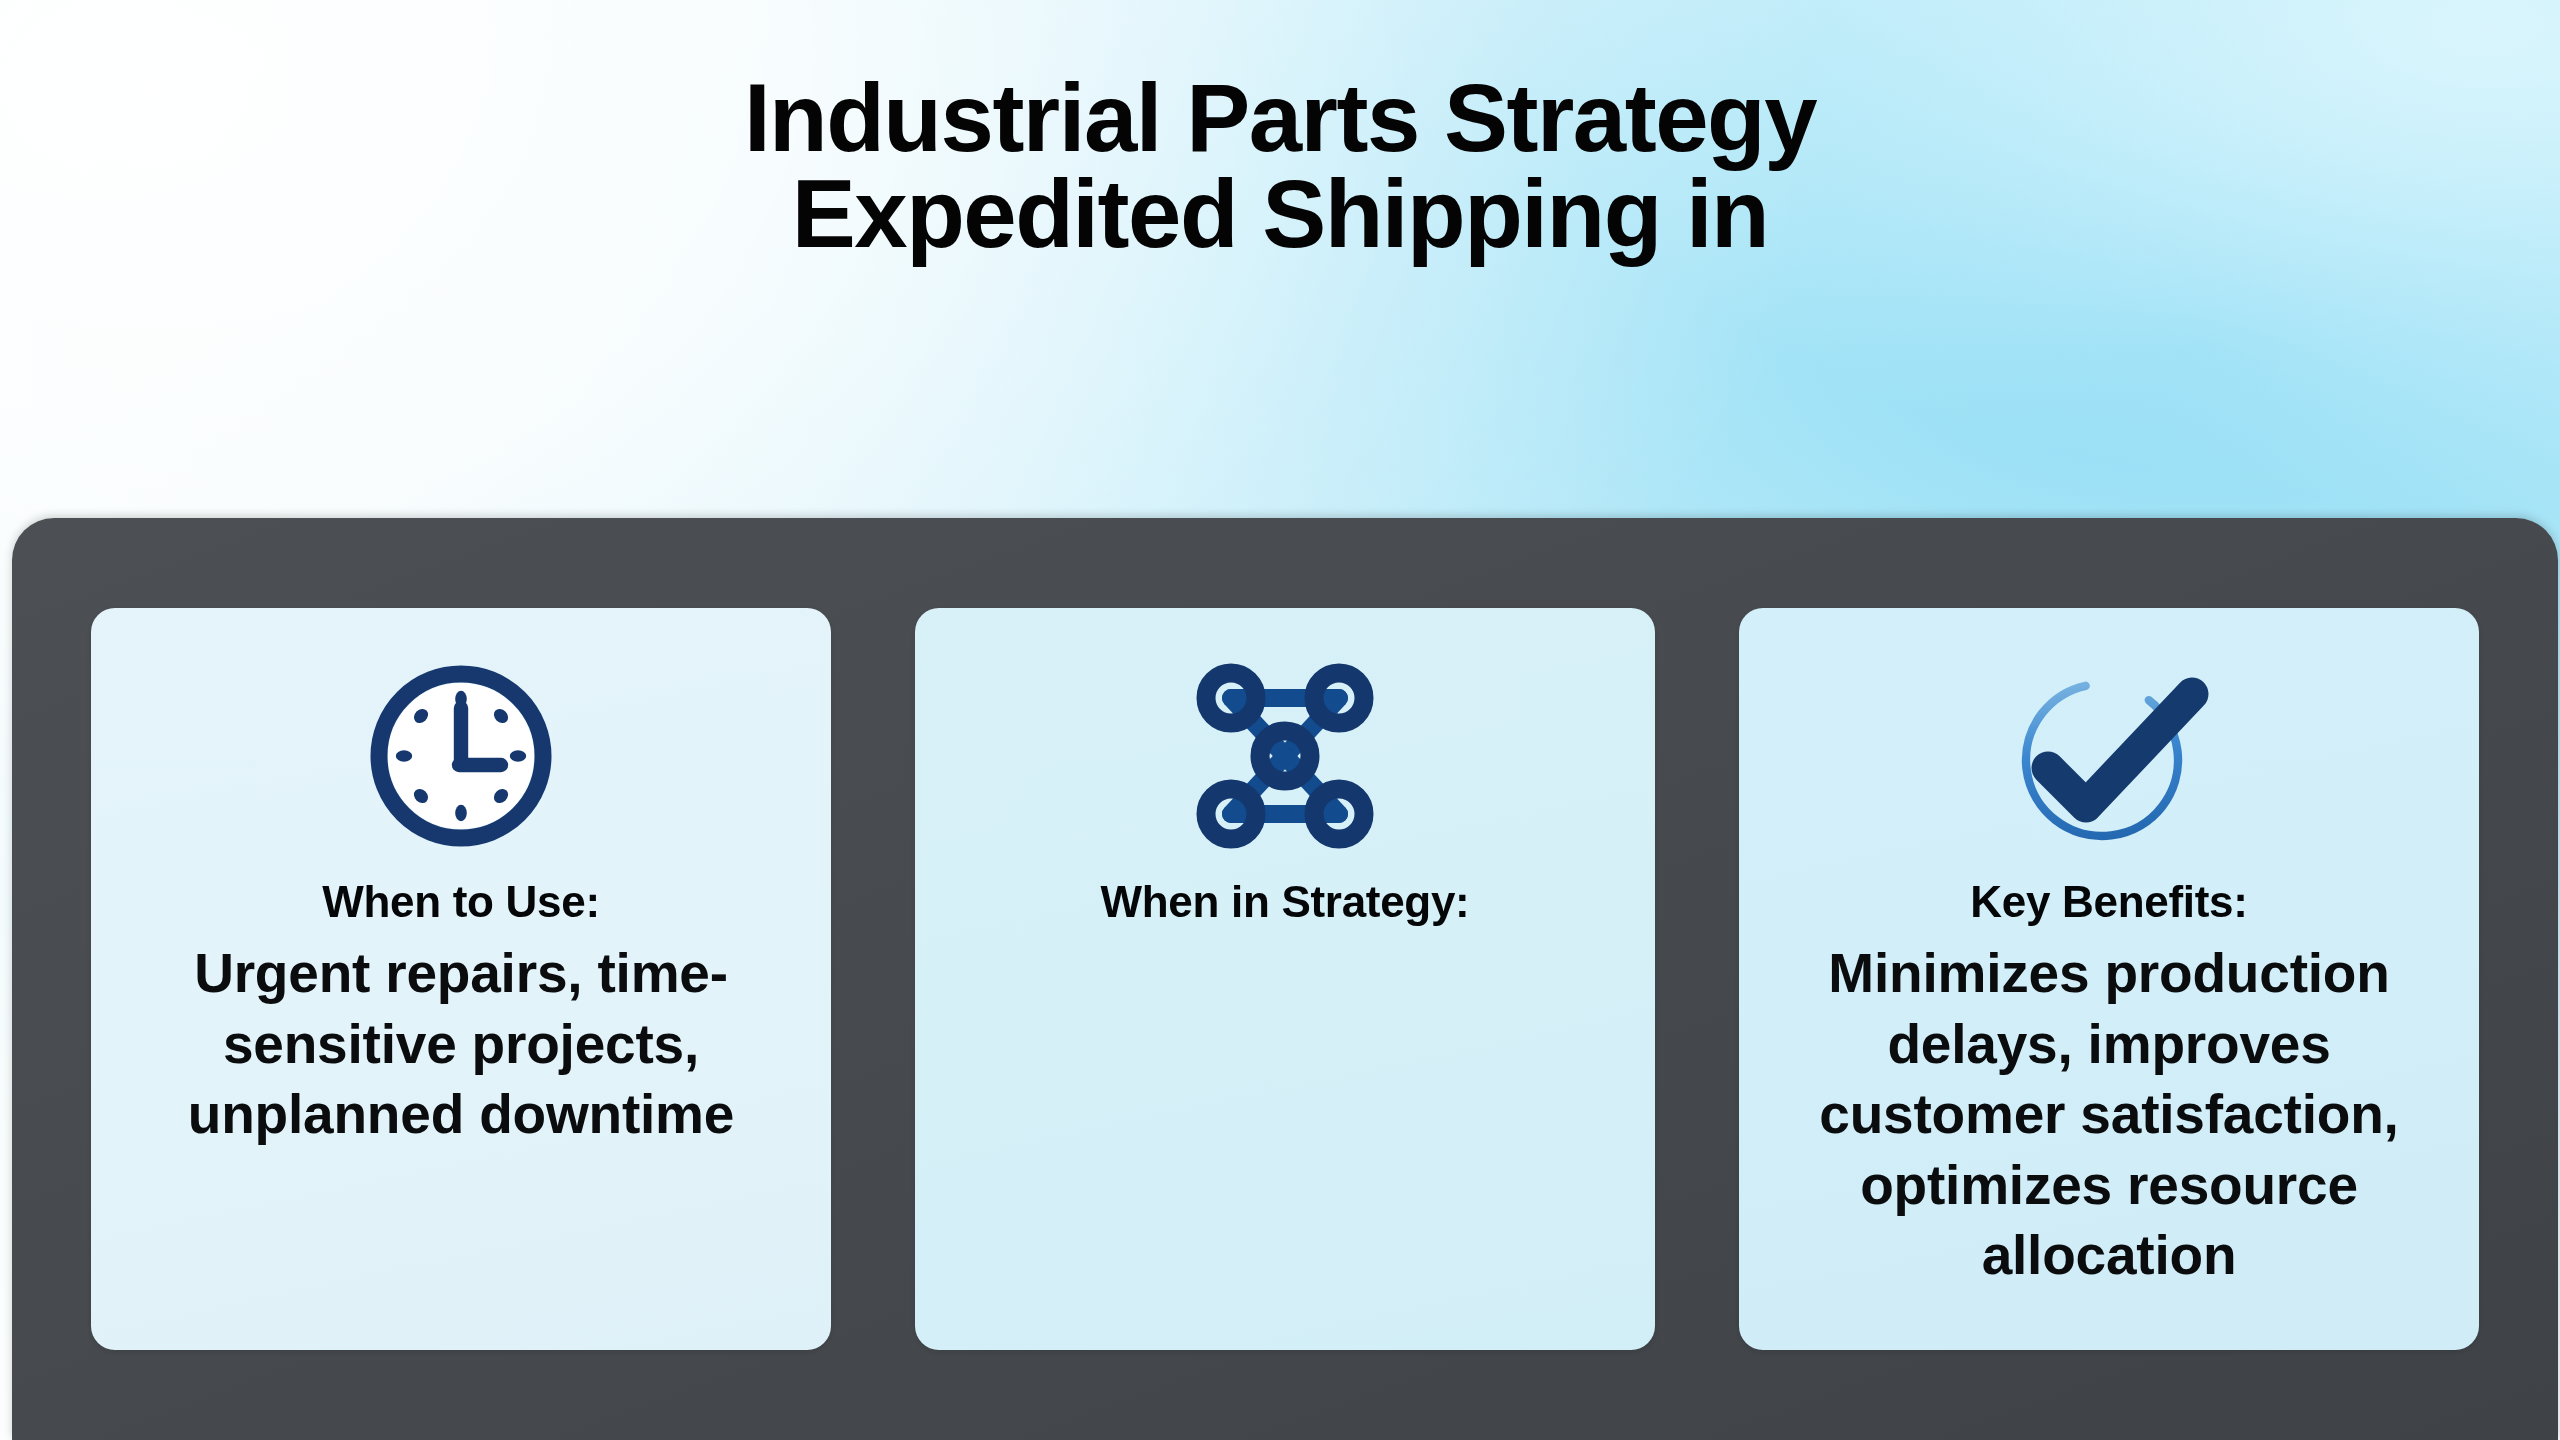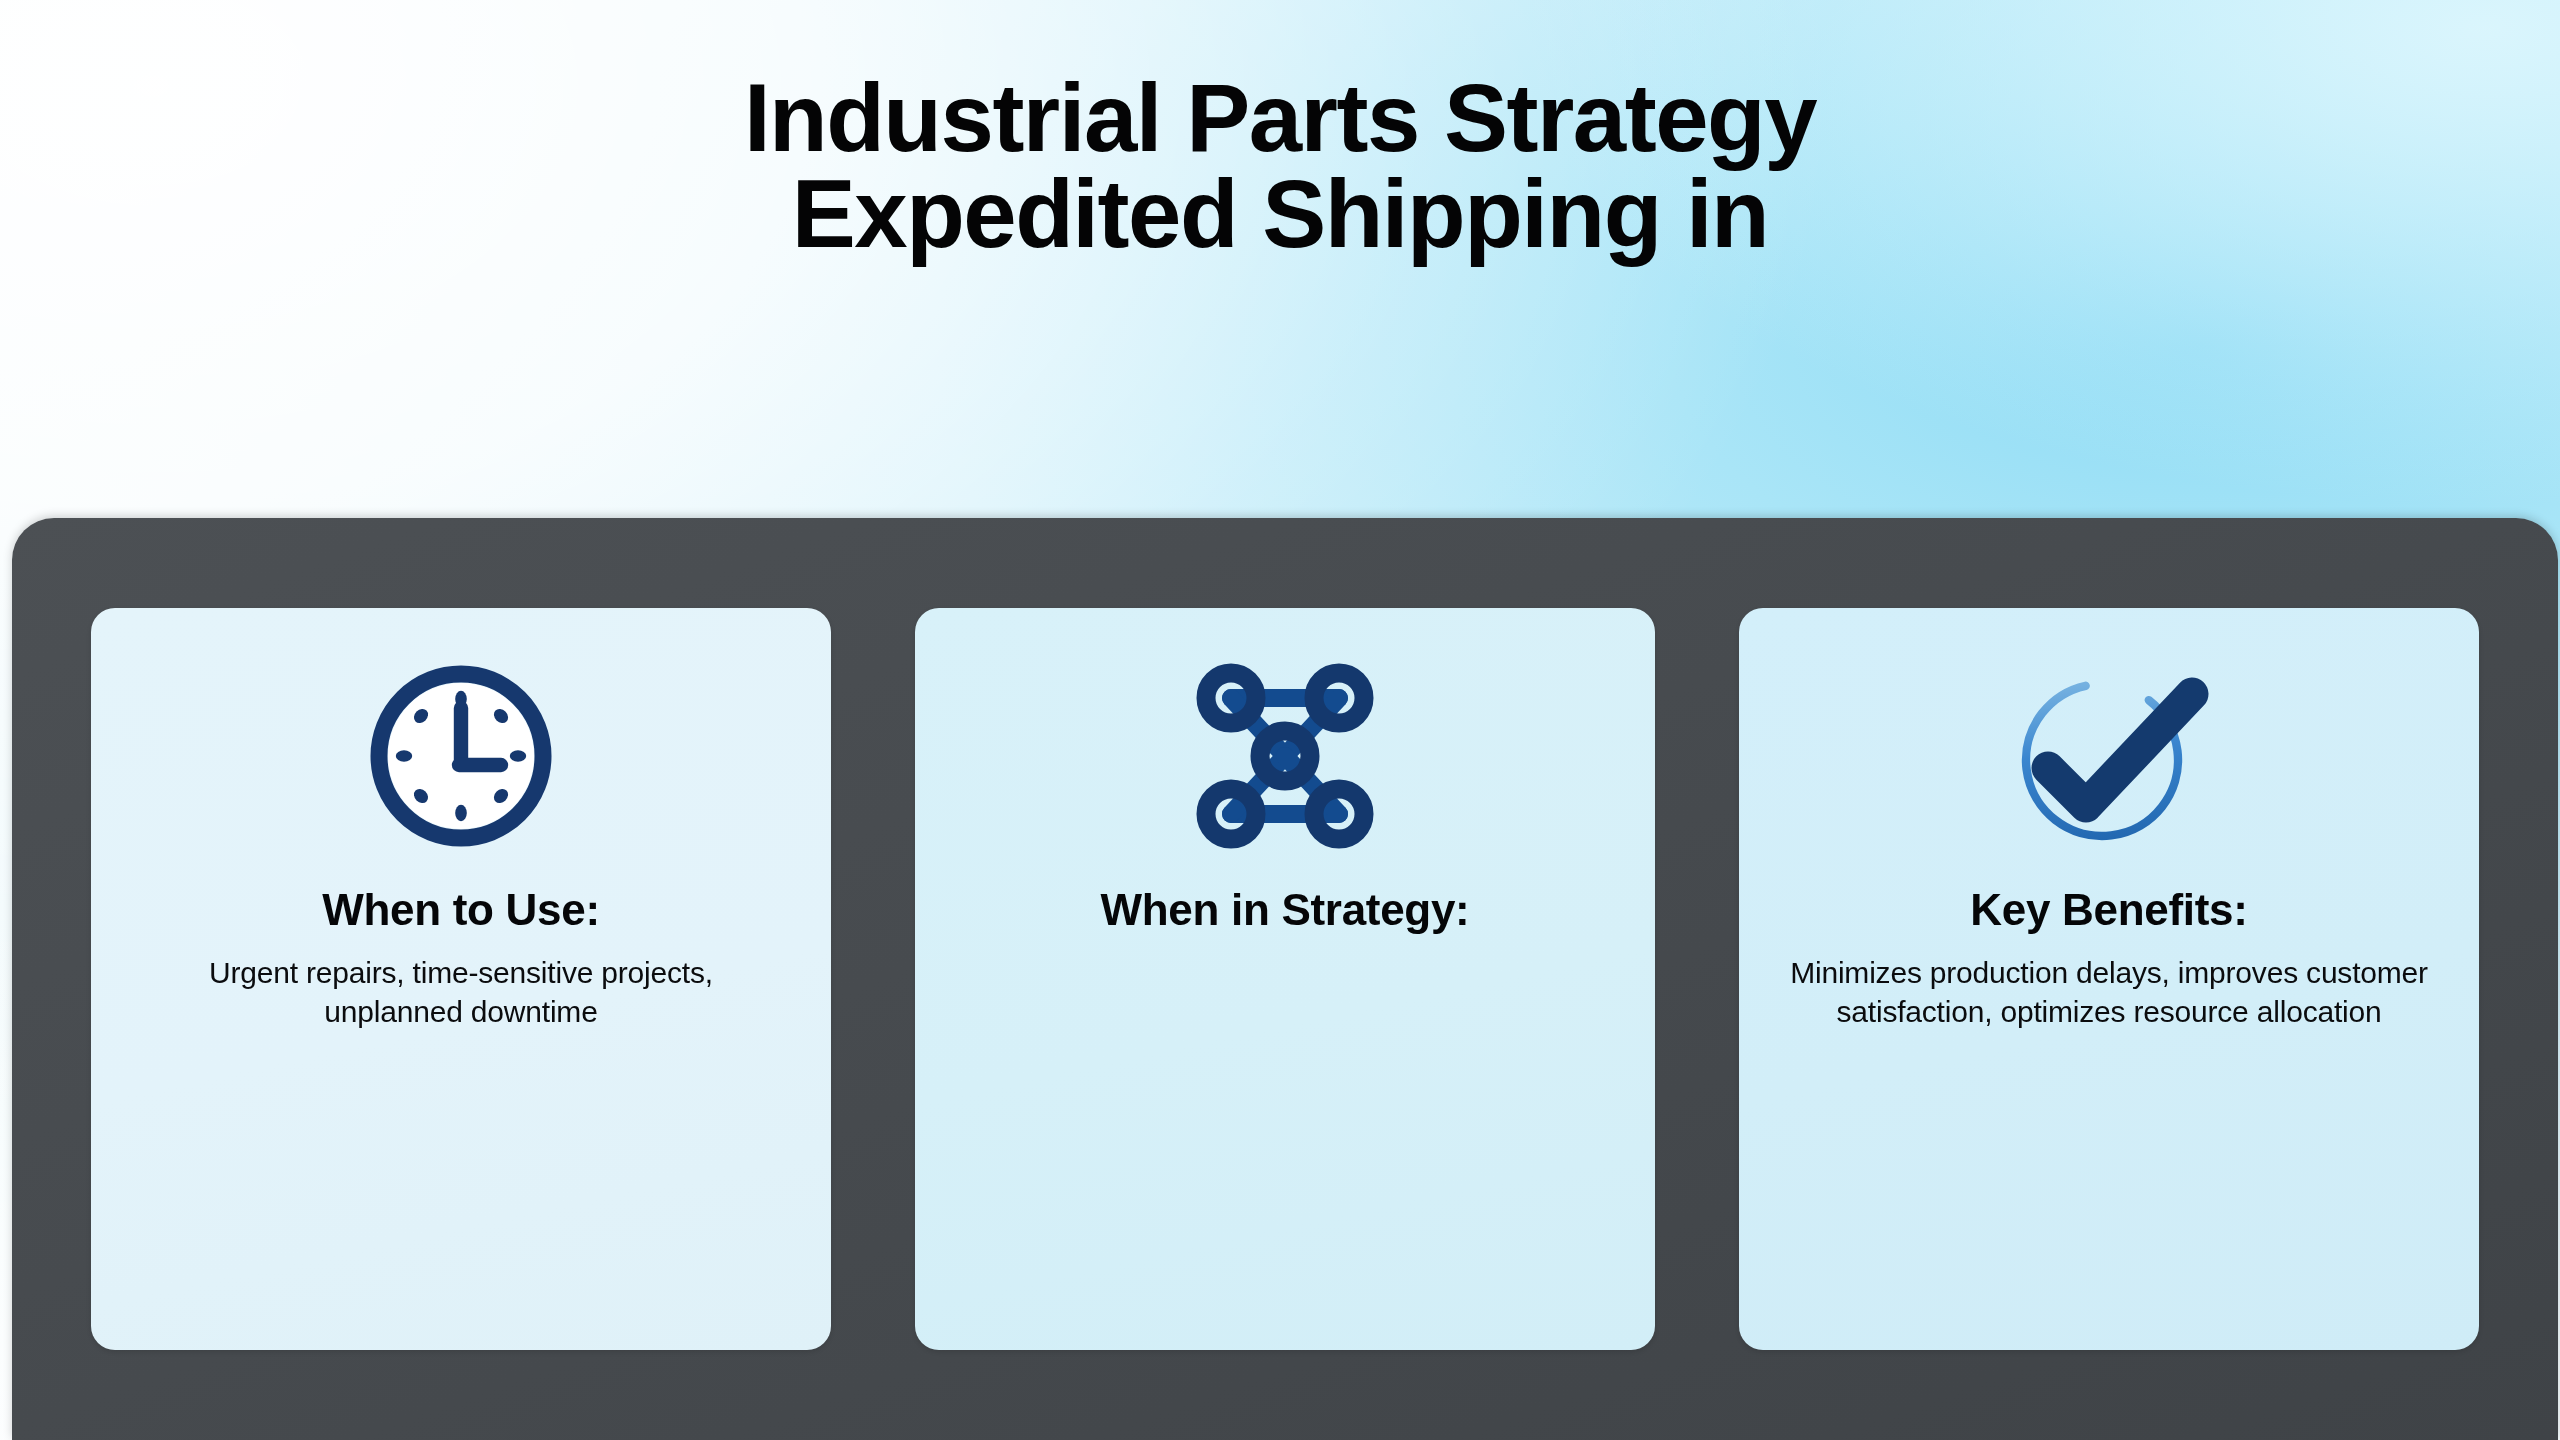--- a/index.html
+++ b/index.html
@@ -89,21 +89,20 @@
   .card {
     width: 740px;
     height: 742px;
     border-radius: 24px;
     display: flex;
     flex-direction: column;
     align-items: center;
     box-sizing: border-box;
     padding: 40px 34px 30px 34px;
     box-shadow: 0 2px 5px rgba(0,0,0,0.12);
-    gap: 8px;
   }
   .card-1 { background: linear-gradient(168deg, #e4f4fa 0%, #e3f3fa 55%, #dff1f8 100%); }
   .card-2 { background: linear-gradient(168deg, #d8f1f9 0%, #d6f0f8 55%, #d2eef7 100%); }
   .card-3 { background: linear-gradient(168deg, #d3effa 0%, #d2eef8 55%, #cfecf7 100%); }
 
   .card-icon {
     height: 200px;
     display: flex;
     align-items: center;
     justify-content: center;
@@ -112,22 +111,22 @@
   .card-heading {
     font-size: 44px;
     font-weight: 700;
     color: #050608;
     letter-spacing: -0.3px;
     margin-top: 22px;
     text-align: center;
     line-height: 1.1;
   }
   .card-body {
-    font-size: 30px;
-    font-weight: 400;
+    font-size: 55px;
+    font-weight: 700;
     color: #0b0c0e;
     text-align: center;
     line-height: 1.28;
     margin-top: 12px;
     max-width: 640px;
     letter-spacing: -0.2px;
   }
   .card-3 .card-body { max-width: 680px; }
 </style>
 </head>

